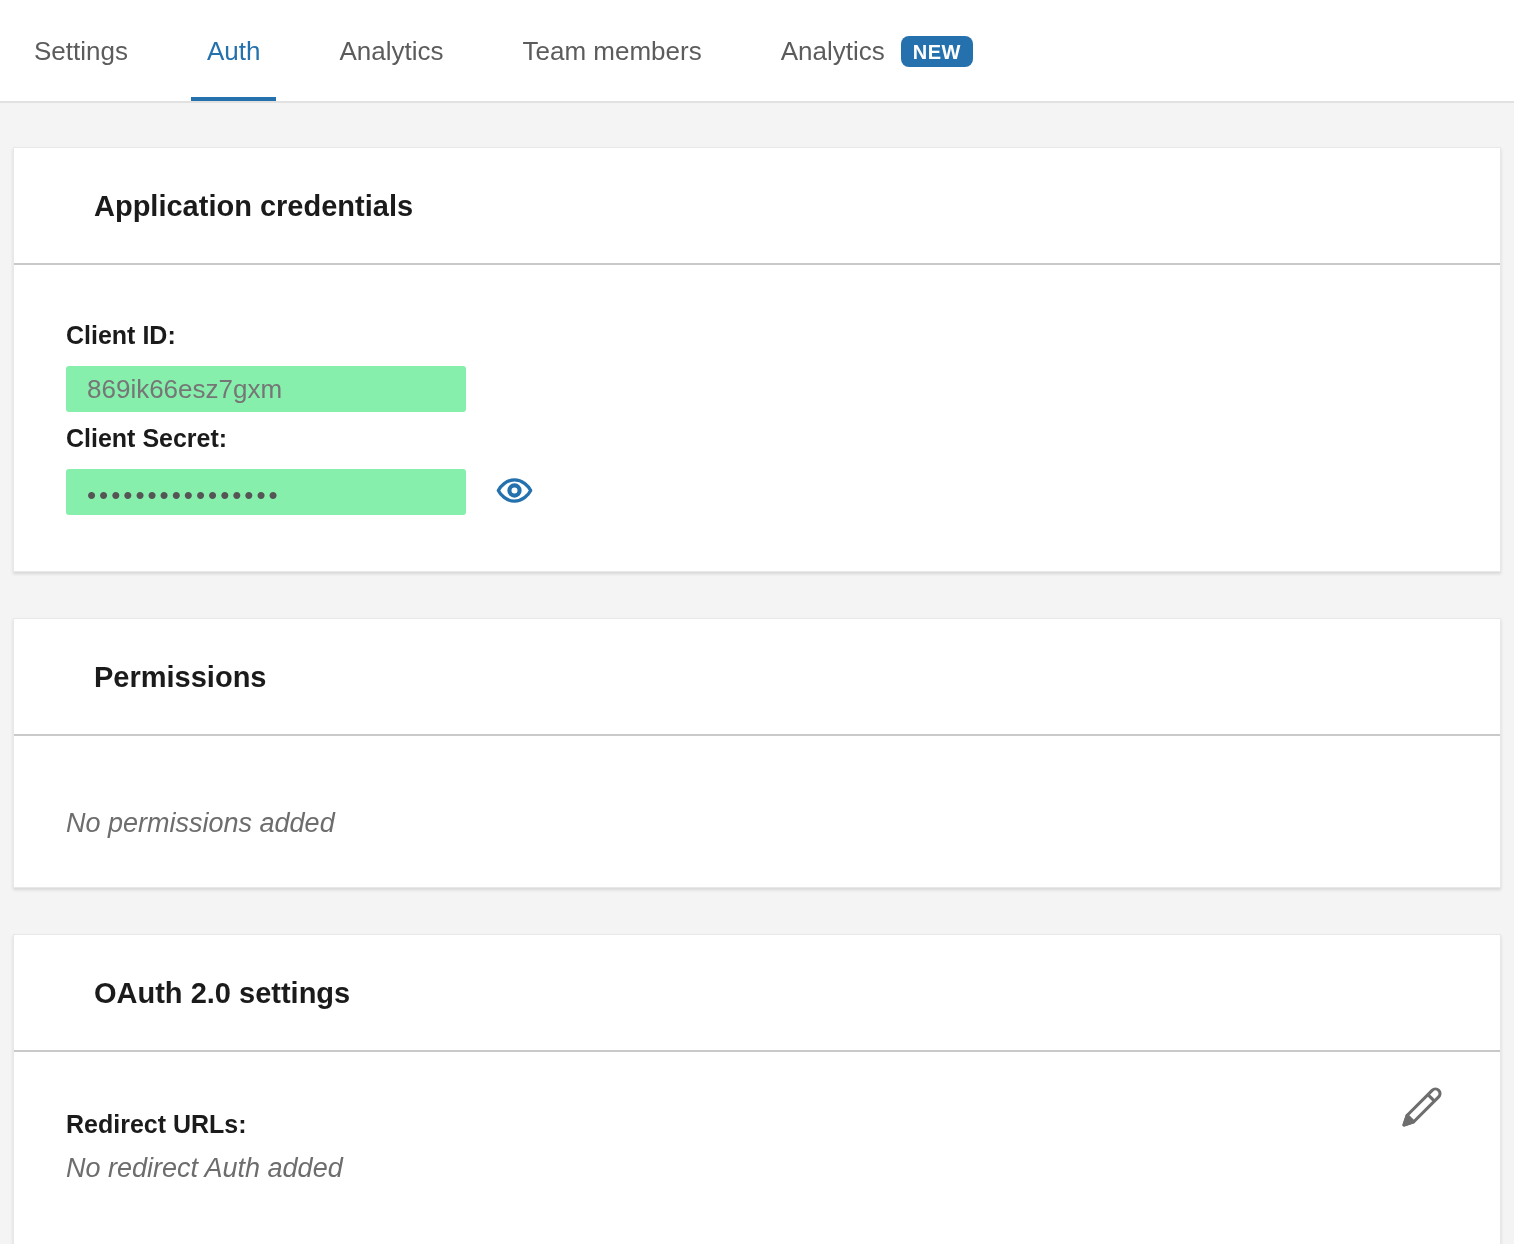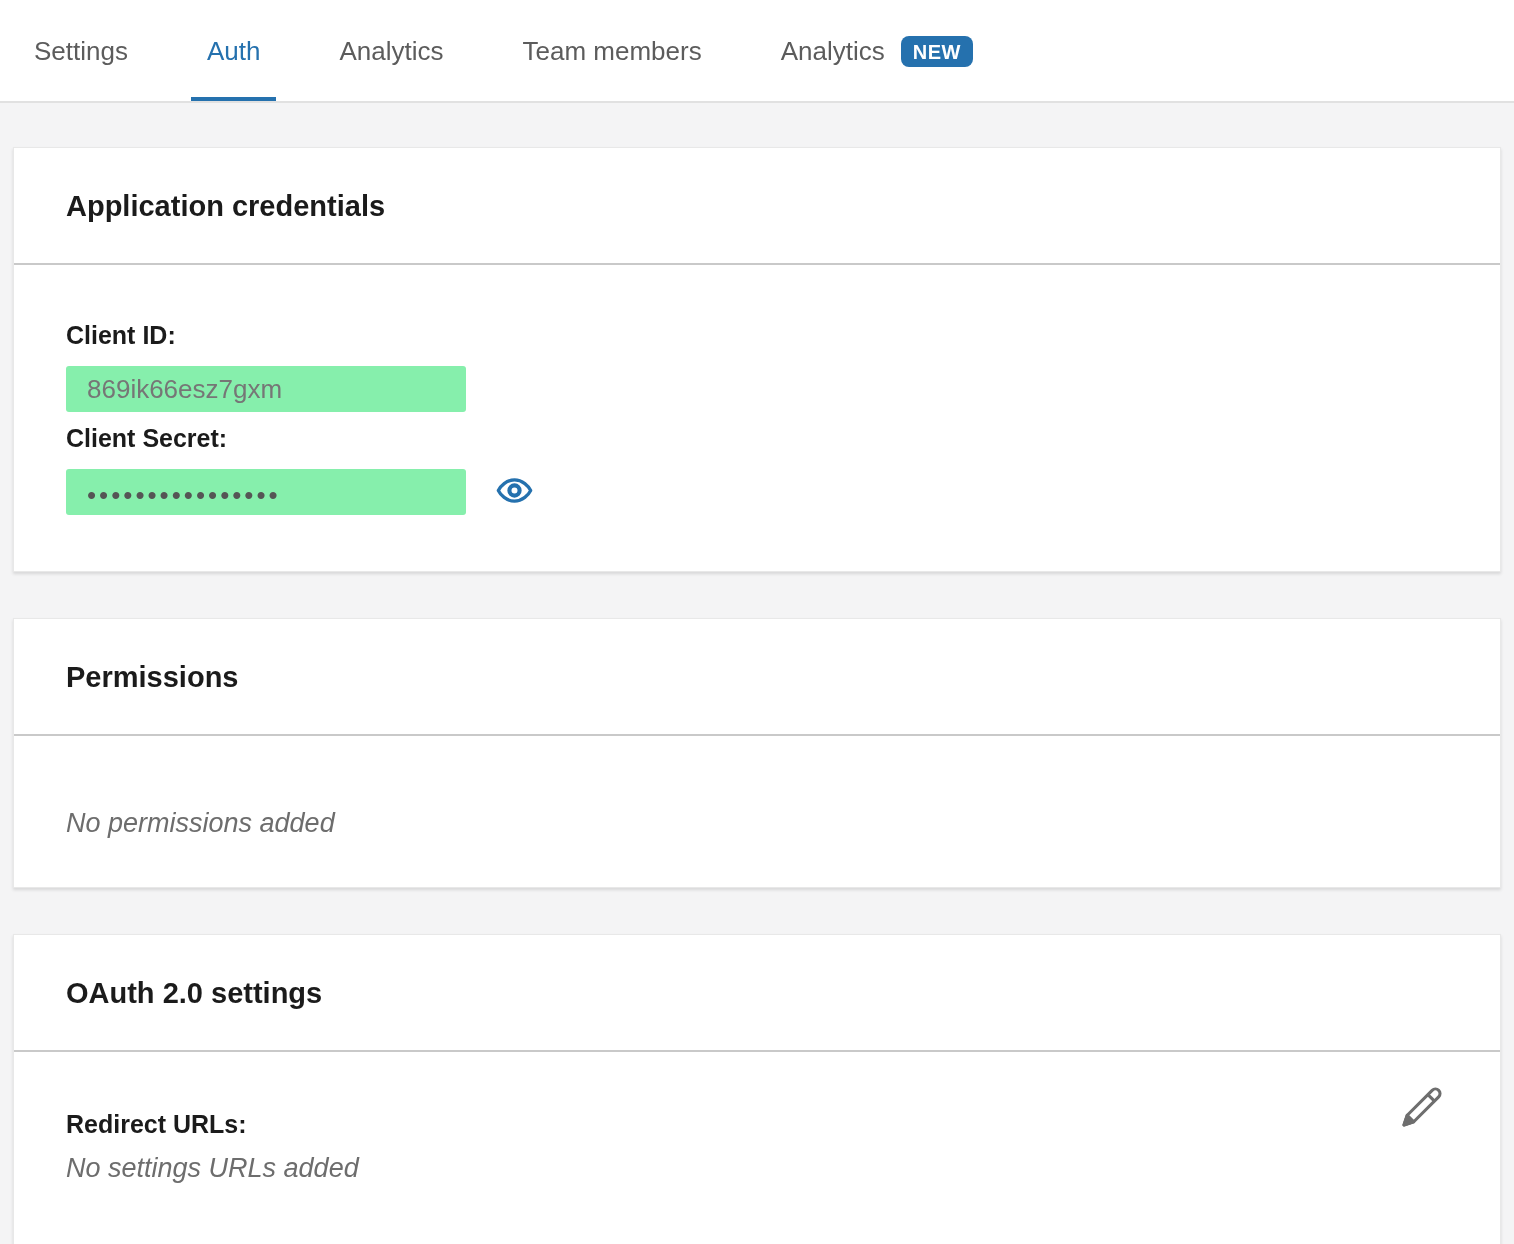--- a/index.html
+++ b/index.html
@@ -50,21 +50,21 @@
 
   
   .page { padding:44px 13px 0 13px; }
   .card {
     background:#ffffff;
     border:1px solid #e8e8e8;
     box-shadow:0 2px 3px rgba(0,0,0,0.12);
     margin-bottom:46px;
   }
   .card-header {
-    padding:42px 52px 40px 52px;
+    padding:42px 52px 40px 80px;
     border-bottom:2px solid #c9c9c9;
   }
   .card-title {
     font-size:29px;
     font-weight:700;
     color:#1b1b1b;
   }
 
   
   .cred-body { padding:56px 52px; }
@@ -191,21 +191,21 @@
       <div class="empty-text">No permissions added</div>
     </div>
   </section>
 
   <section class="card">
     <div class="card-header">
       <h2 class="card-title">OAuth 2.0 settings</h2>
     </div>
     <div class="oauth-body">
       <div class="field-label" style="margin-bottom:0;">Redirect URLs:</div>
-      <div class="empty-text">No settings URLs added</div>
+      <div class="empty-text">No redirect Auth added</div>
       <button class="edit-btn">
         <span>
           <svg width="46" height="46" viewBox="0 0 24 24" fill="none" stroke="#6e6e6e" stroke-width="1.6" stroke-linejoin="round">
             <path d="M17.3 3.3a2.35 2.35 0 0 1 3.4 3.4L7.7 19.7 2.6 21.4 4.3 16.3 17.3 3.3z"></path>
             <path d="M15.1 5.5l3.4 3.4"></path>
             <path d="M4.3 16.3l3.4 3.4-5.1 1.7z" fill="#6e6e6e"></path>
           </svg>
         </span>
       </button>
     </div>

